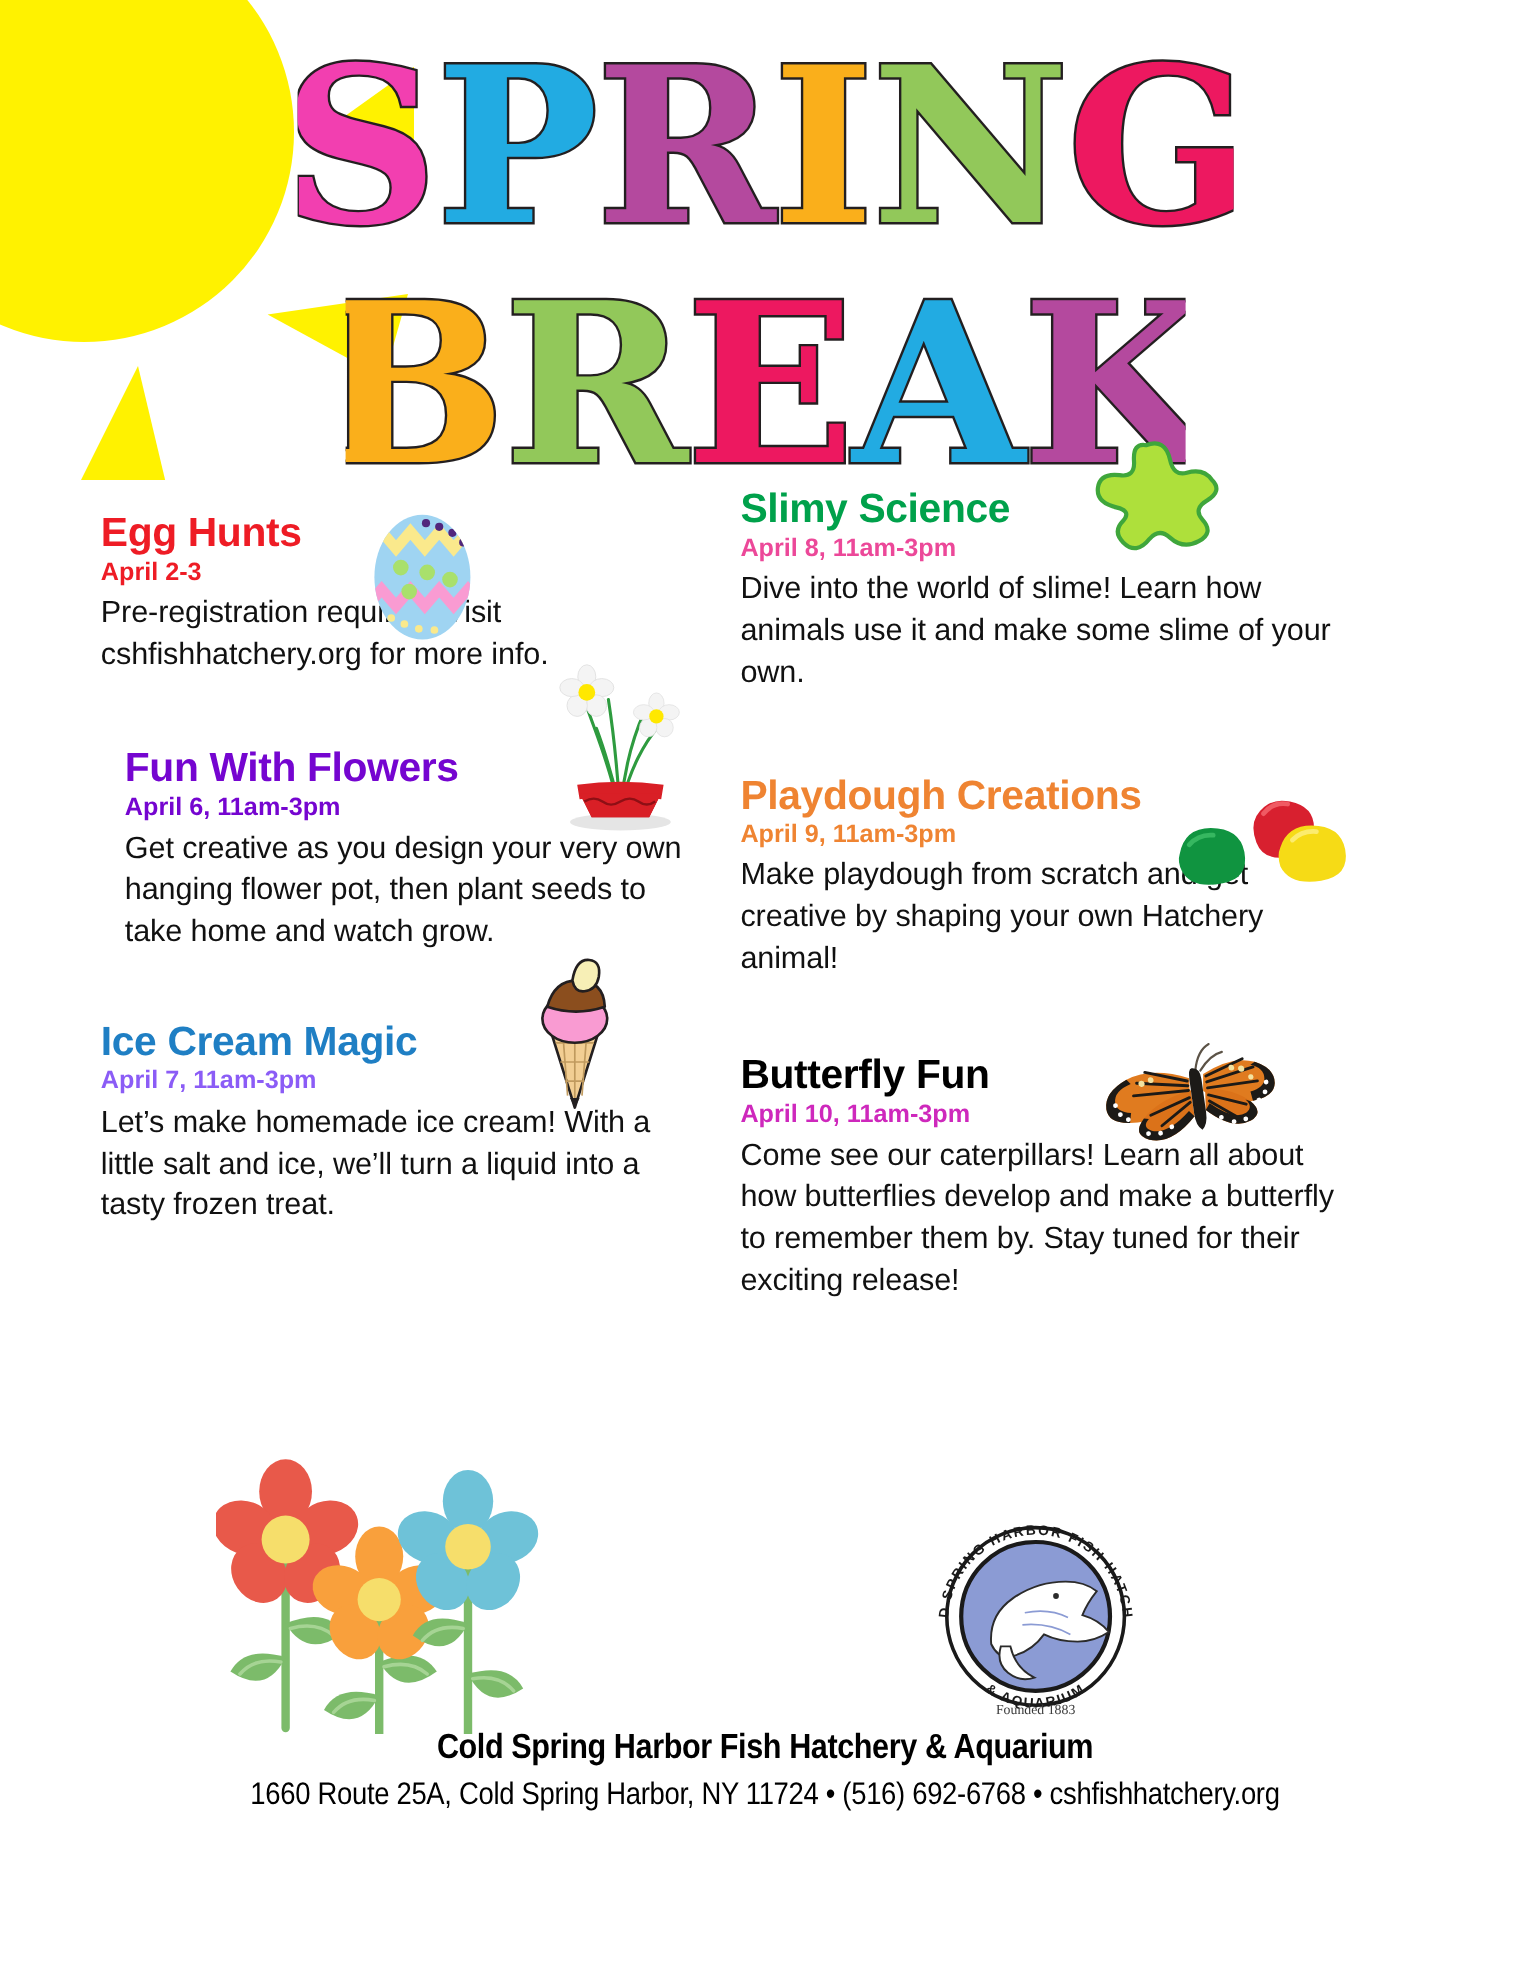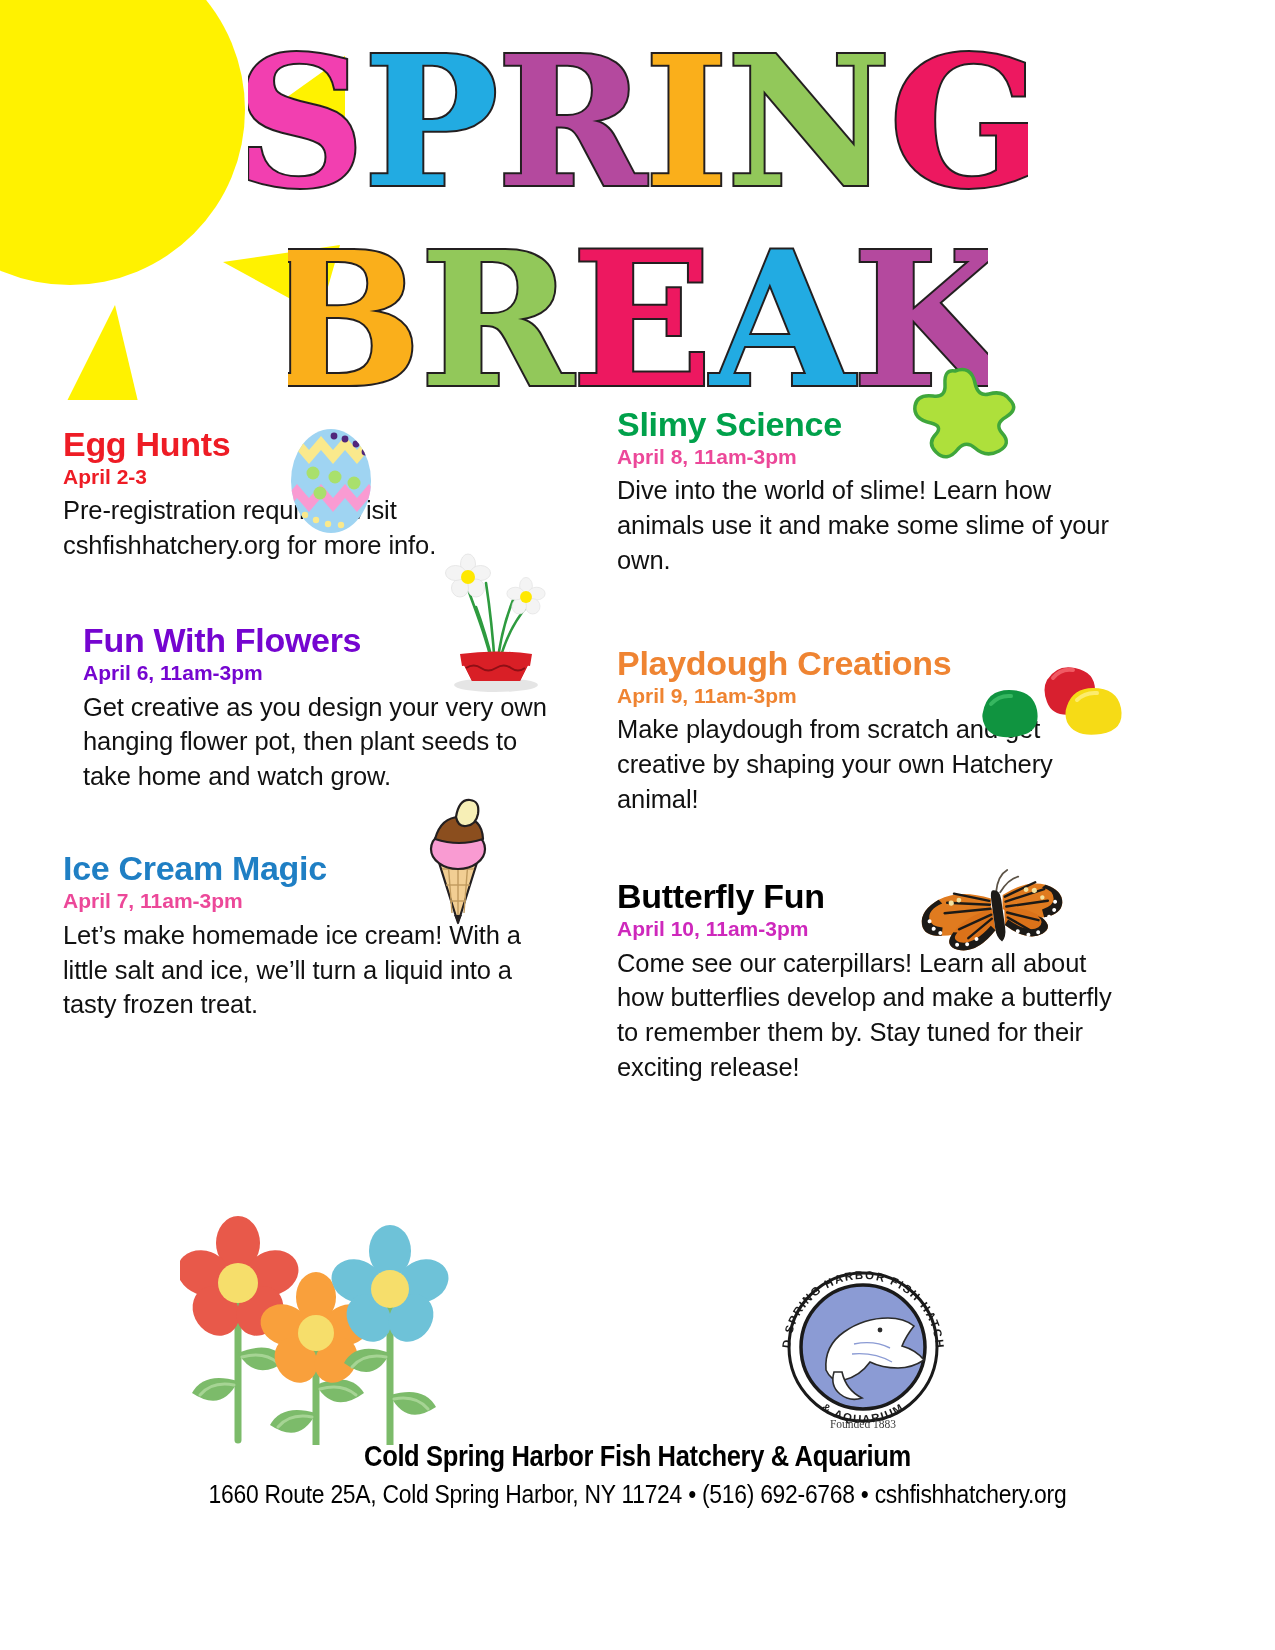--- a/index.html
+++ b/index.html
@@ -45,21 +45,21 @@
   
   .columns {
     position: absolute;
     left: 0;
     top: 425px;
     width: 1275px;
     z-index: 4;
   }
   .col-left {
     position: absolute;
-    left: 63px;
+    left: 84px;
     top: 0;
     width: 520px;
   }
   .col-right {
     position: absolute;
     left: 617px;
     top: -20px;
     width: 530px;
   }
 
@@ -275,21 +275,21 @@
           <path d="M46 124 L50 132 L54 124 Z" fill="#231F20"></path>
 
           <ellipse cx="50" cy="58" rx="27" ry="20" fill="#F99BD2" stroke="#231F20" stroke-width="2.2"></ellipse>
 
           <path d="M27 48 q6 -22 25 -22 q22 0 23 22 q-24 8 -48 0 Z" fill="#8B4E1E" stroke="#231F20" stroke-width="2.2" stroke-linejoin="round"></path>
 
           <path d="M48 26 q3 -18 14 -17 q10 1 8 14 q-2 11 -12 12 q-8 1 -10 -9 Z" fill="#F7EFB6" stroke="#231F20" stroke-width="2.2" stroke-linejoin="round"></path>
         </svg>
       </div>
       <h2 class="event-title" style="color:#1F7FC4;">Ice Cream Magic</h2>
-      <div class="event-date" style="color:#ec4899;">April 7, 11am-3pm</div>
+      <div class="event-date" style="color:#8b5cf6;">April 7, 11am-3pm</div>
       <p class="event-desc" style="width:505px;">Let’s make homemade ice cream! With a little salt and ice, we’ll turn a liquid into a tasty frozen treat.</p>
     </div>
   </div>
 
   <div class="col-right">
 
     <div class="event" style="margin-bottom:66px;">
       <div class="event-art" style="left:272px; top:-40px;">
         <svg width="140" height="120" viewBox="0 0 140 120" aria-hidden="true">
           <path d="M66 6 q16 -6 20 12 q3 14 14 11 q14 -4 21 6 q9 9 -4 17 q-12 7 -4 16

